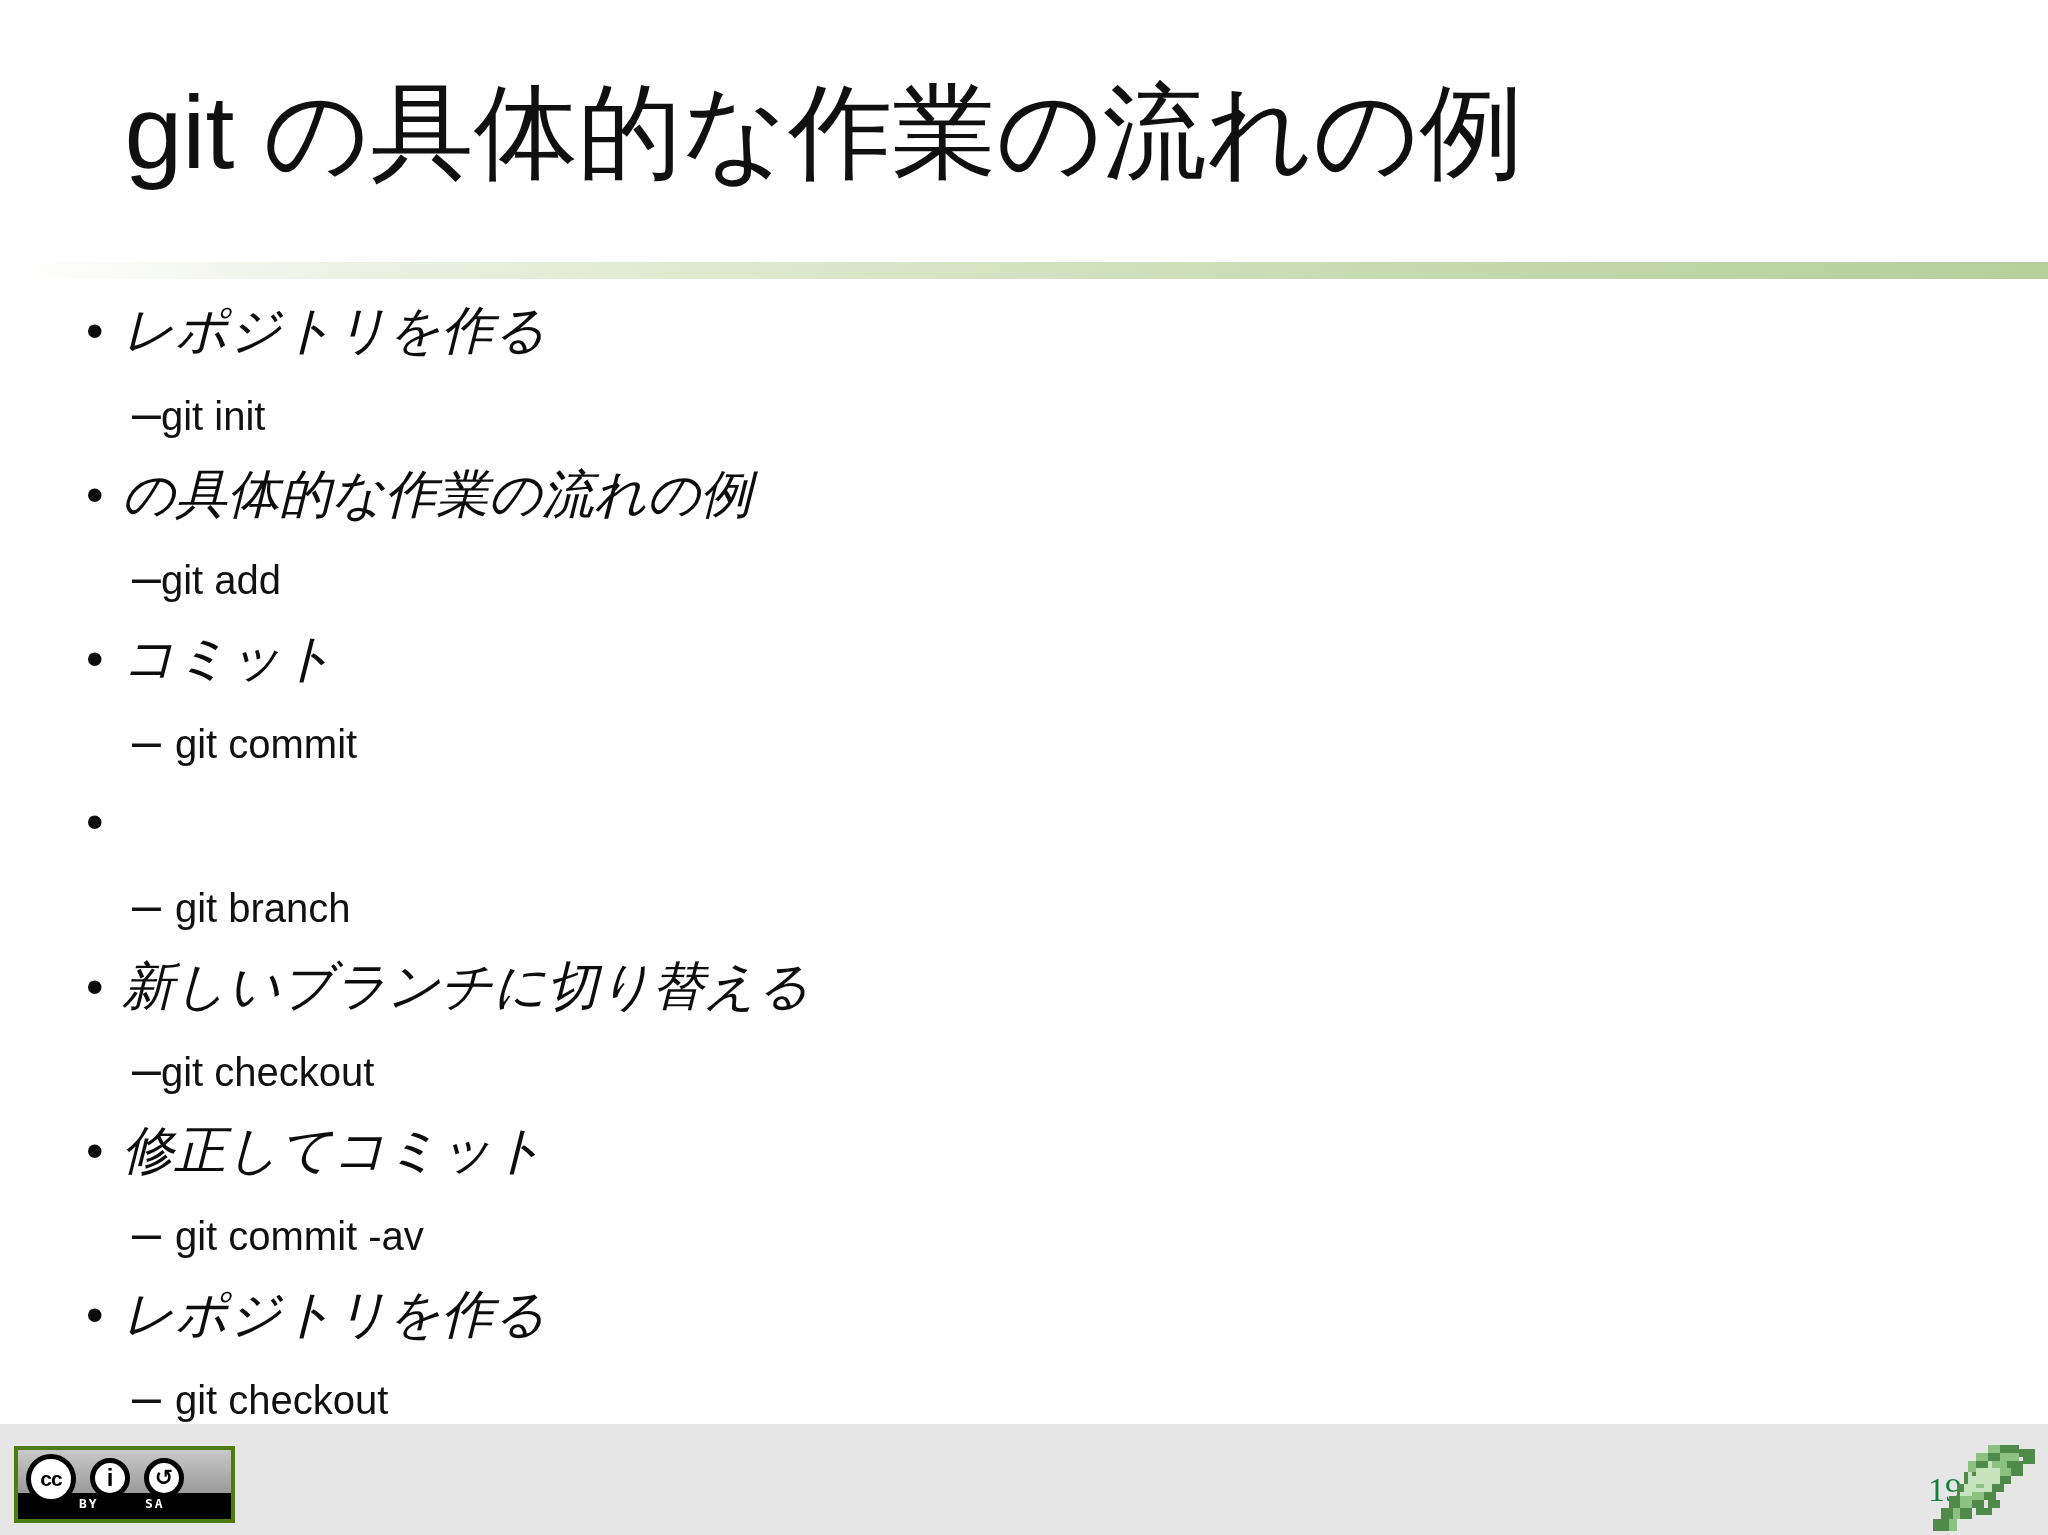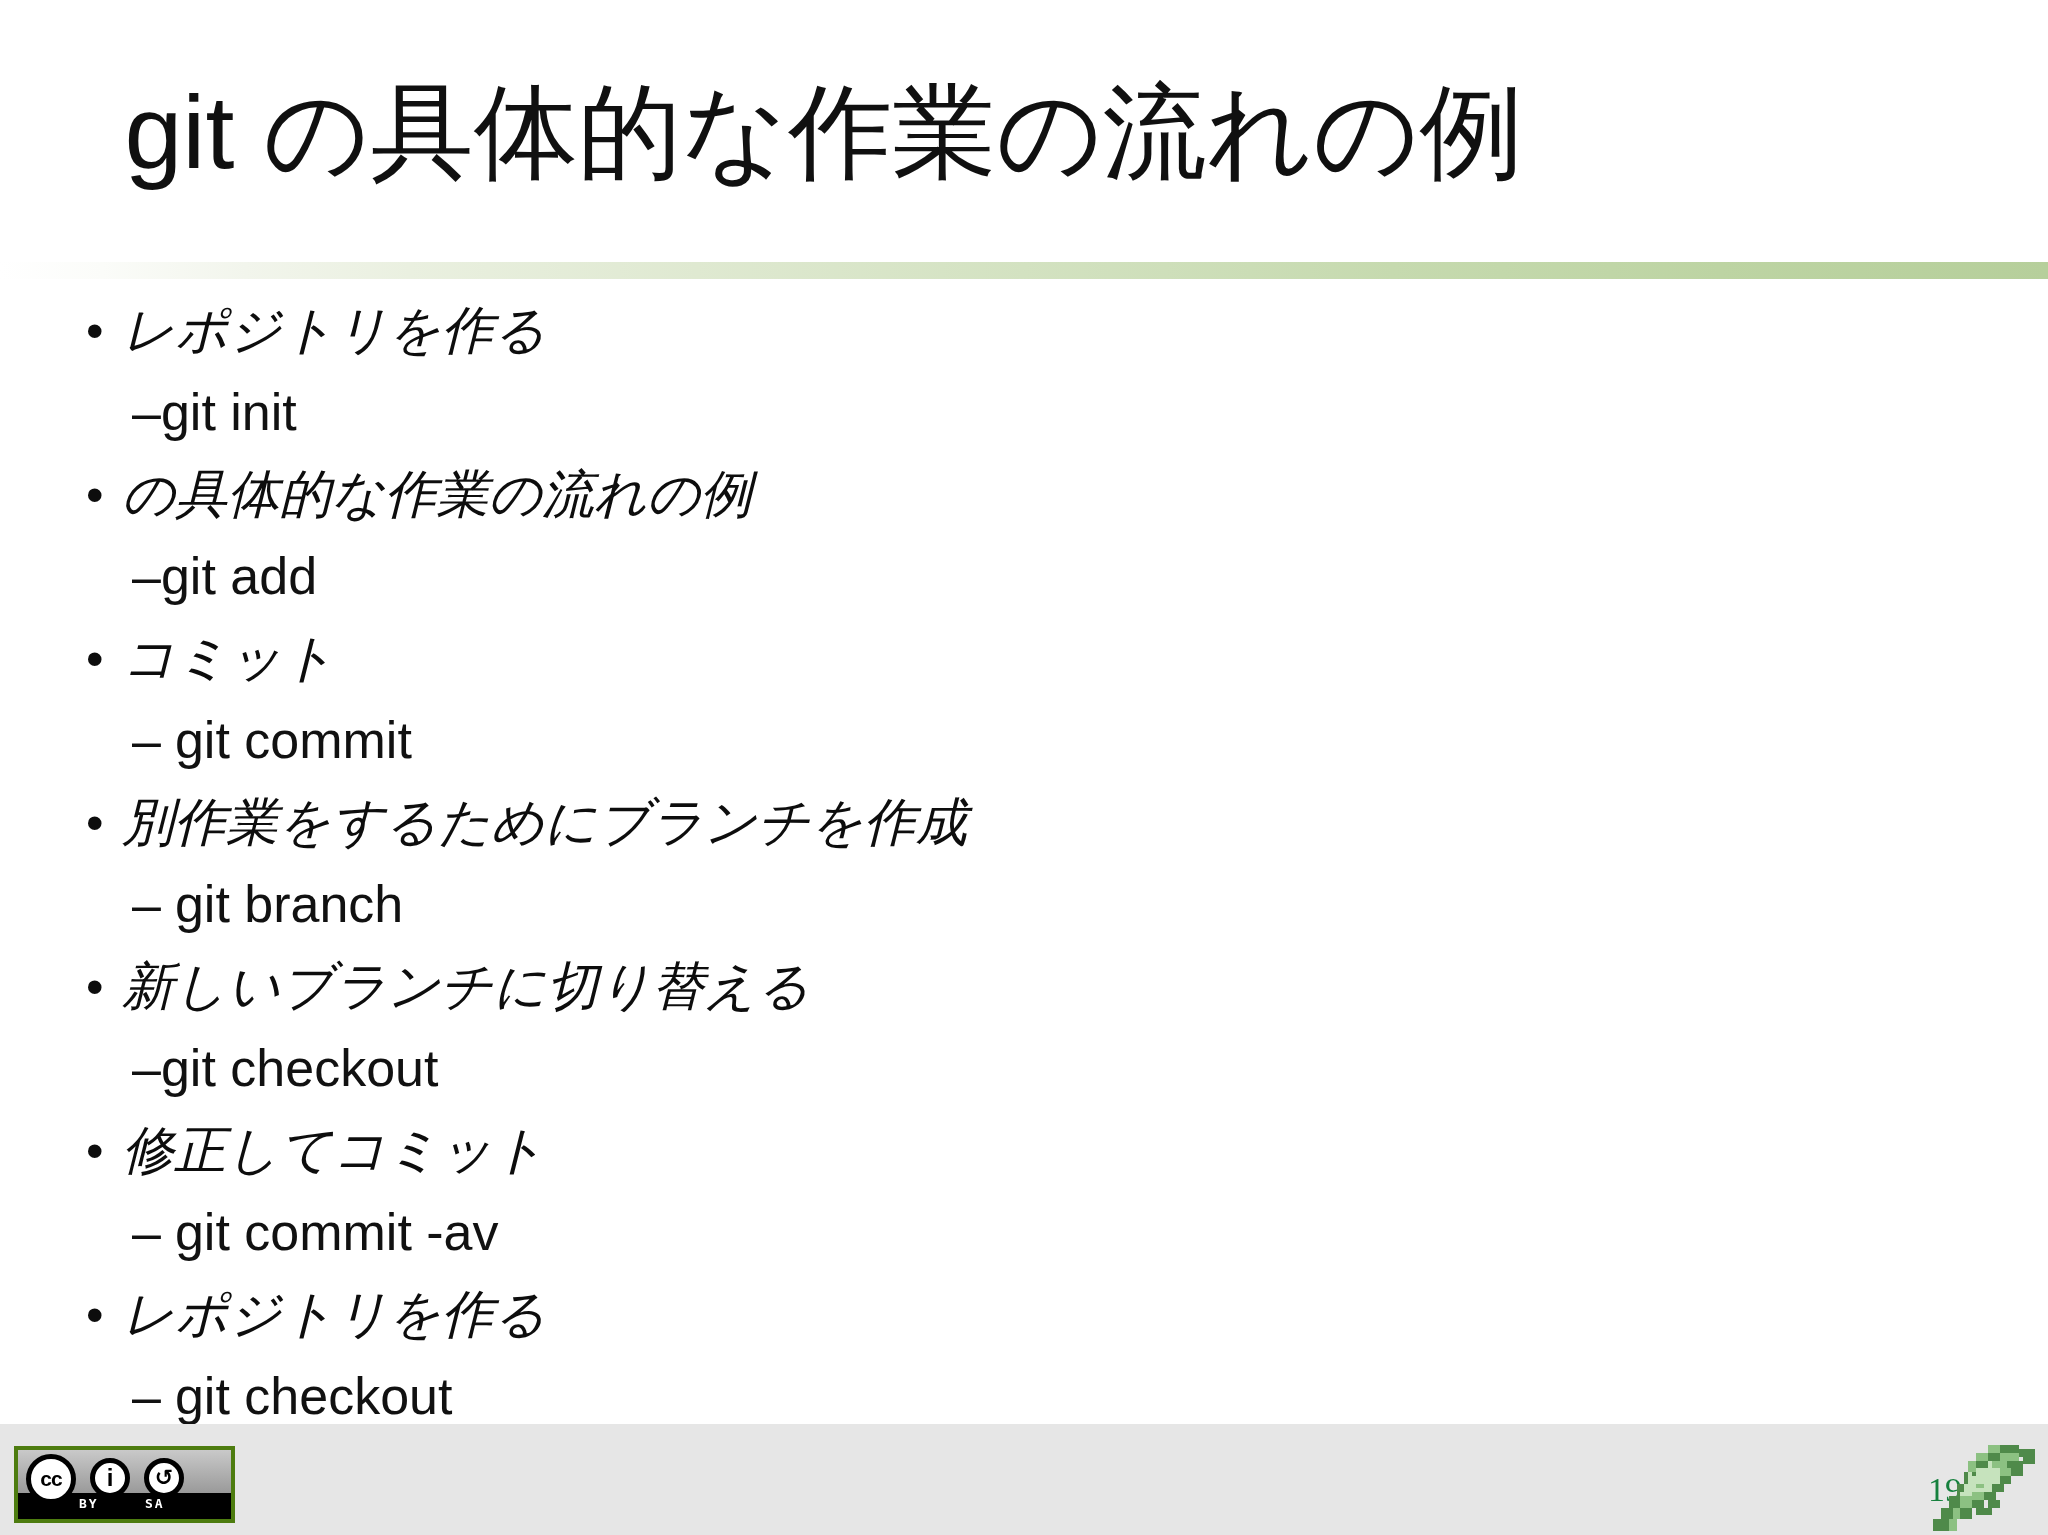--- a/index.html
+++ b/index.html
@@ -103,21 +103,21 @@
     color: #111111;
     padding-left: 46px;
   }
   .lvl2 .marker {
     flex: 0 0 auto;
     font-size: 52px;
     line-height: 80px;
     margin-right: 0px;
   }
   .lvl2 .bullet-text {
-    font-size: 52px;
+    font-size: 40px;
     line-height: 80px;
   }
   .lvl2.wide .marker { margin-right: 14px; }
 
   
   .footer-bar {
     position: absolute;
     left: 0;
     top: 1424px;
     width: 2048px;
@@ -226,21 +226,20 @@
       <div class="bullet-row lvl1">
         <span class="marker">•</span>
         <span class="bullet-text">コミット</span>
       </div>
       <div class="bullet-row lvl2 wide">
         <span class="marker">–</span>
         <span class="bullet-text">git commit</span>
       </div>
       <div class="bullet-row lvl1">
         <span class="marker">•</span>
-        <span class="bullet-text">別作業をするためにブランチを作成</span>
       </div>
       <div class="bullet-row lvl2 wide">
         <span class="marker">–</span>
         <span class="bullet-text">git branch</span>
       </div>
       <div class="bullet-row lvl1">
         <span class="marker">•</span>
         <span class="bullet-text">新しいブランチに切り替える</span>
       </div>
       <div class="bullet-row lvl2">

